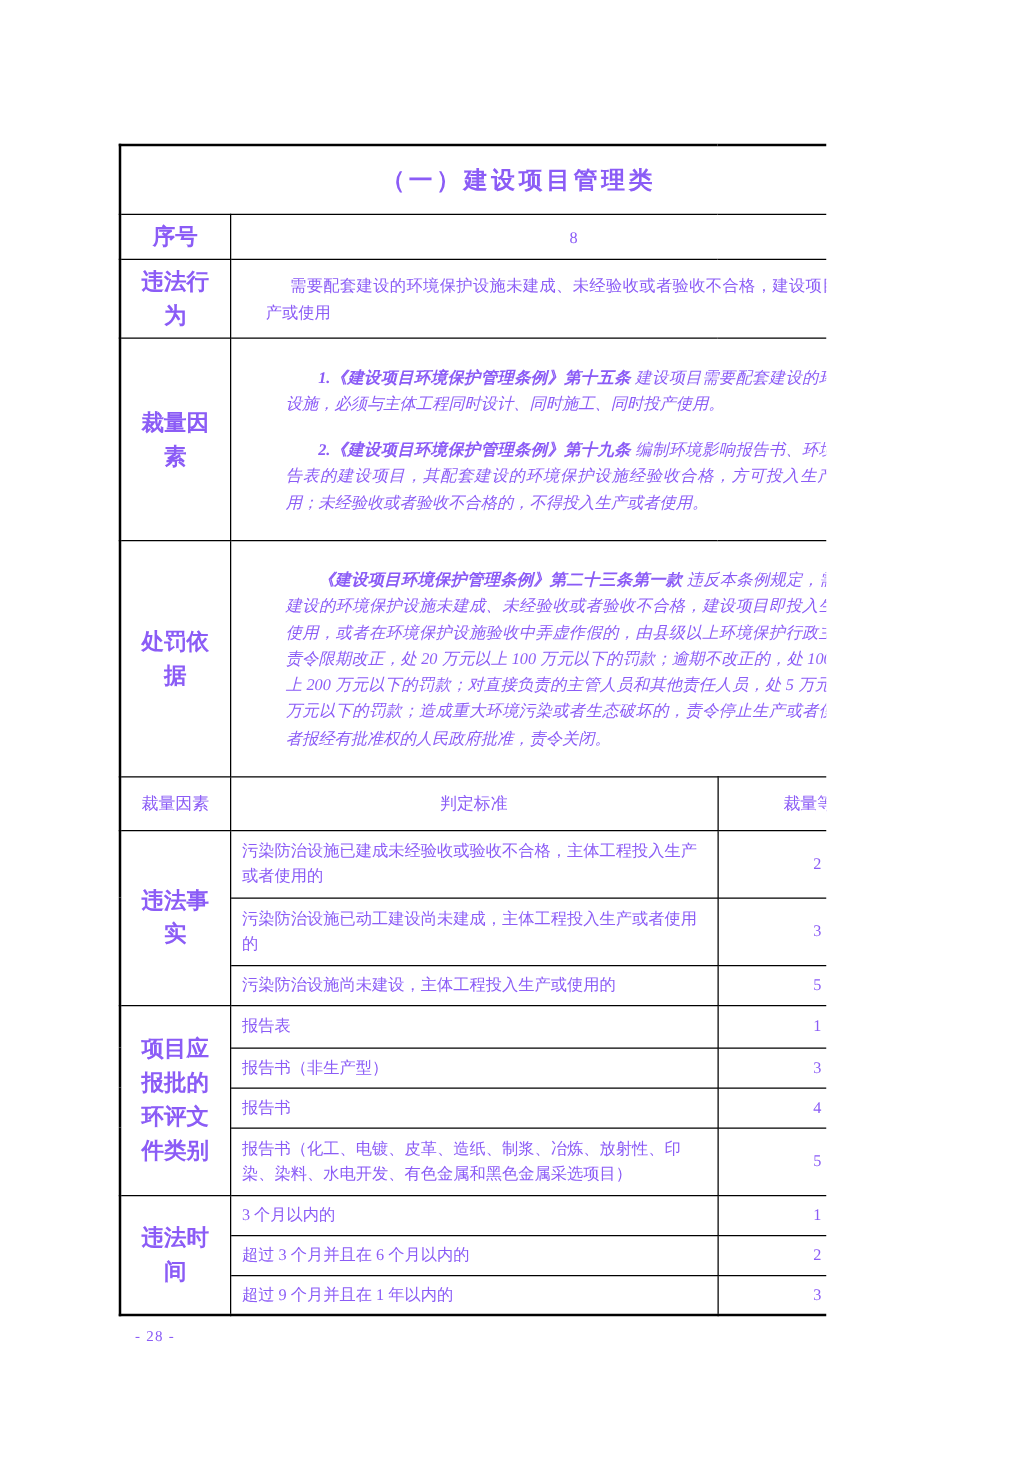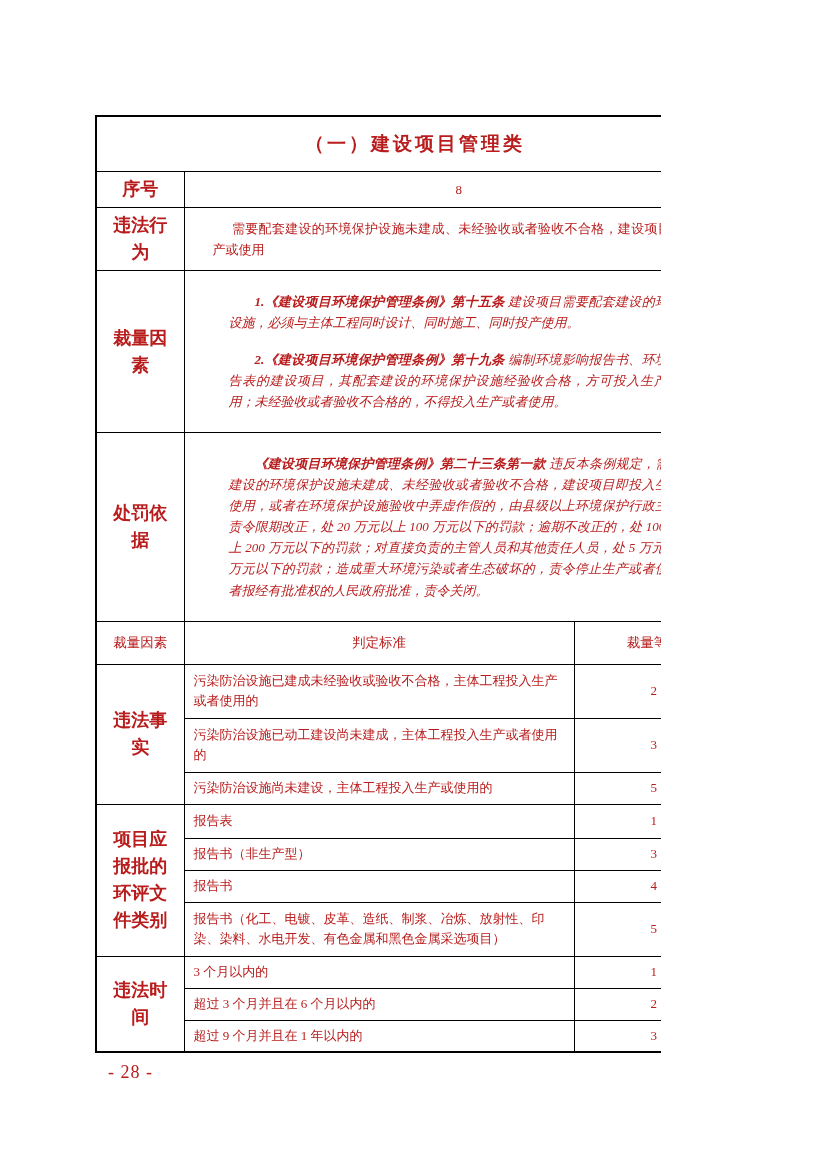--- a/index.html
+++ b/index.html
@@ -1,21 +1,21 @@
 <!DOCTYPE html>
 <html><head>
 <meta charset="utf-8">
 <style>
   html,body{margin:0;padding:0;background:#ffffff;}
   .page{
     position:relative;
     width:661px;height:1169px;
     background:#ffffff;
     font-family:"Liberation Serif","DejaVu Serif",serif;
-    color:#b91c1c;
+    color:#8b5cf6;
     overflow:hidden;
   }
   table.doc-table{
     position:absolute;
     left:95px;top:115px;
     width:638px;
     border-collapse:collapse;
     table-layout:fixed;
     border:2px solid #000;
   }
@@ -64,21 +64,21 @@
   .h-fact2{height:54px;}
   .h-fact3{height:32px;}
   .h-doc1{height:34px;}
   .h-doc2{height:32px;}
   .h-doc3{height:32px;}
   .h-doc4{height:54px;}
   .h-time{height:32px;}
   .page-number{
     position:absolute;
     left:108px;top:1062px;
-    font-size:18px;
+    font-size:12px;
     letter-spacing:1px;
     text-align:right;
   }
 </style>
 </head>
 <body>
 
 <div class="page">
 
   <table class="doc-table">

